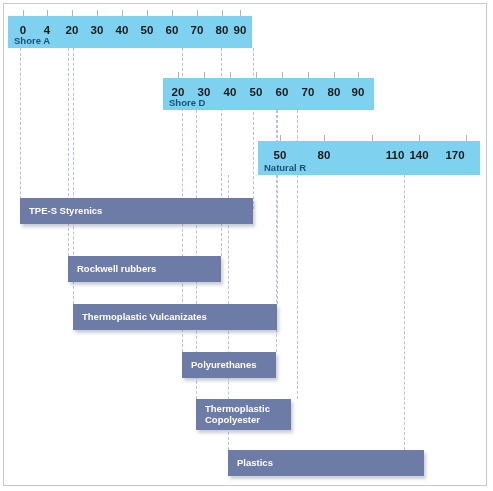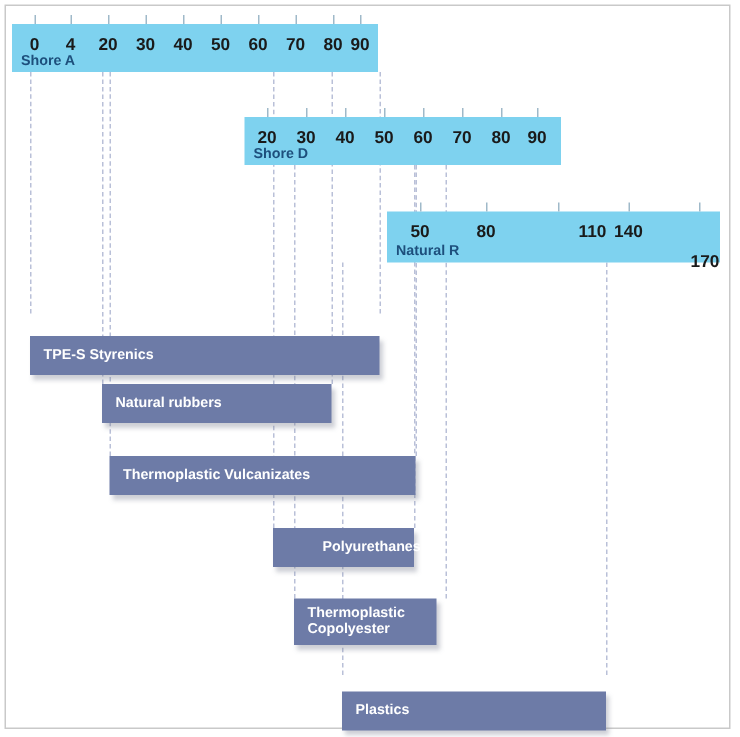--- a/index.html
+++ b/index.html
@@ -97,39 +97,39 @@
       <div class="scale" style="left: 258px; top: 141px; width: 222px; height: 34px;">
         <div class="tickmark" style="left: 22px;"></div>
         <div class="ticklbl" style="left: 22px;">50</div>
         <div class="tickmark" style="left: 66px;"></div>
         <div class="ticklbl" style="left: 66px;">80</div>
         <div class="tickmark" style="left: 114px;"></div>
         <div class="ticklbl" style="left: 114px; margin-left: 23px;">110</div>
         <div class="tickmark" style="left: 161px;"></div>
         <div class="ticklbl" style="left: 161px;">140</div>
         <div class="tickmark" style="left: 208px;"></div>
-        <div class="ticklbl" style="left: 212px; margin-top: 20px;">170</div>
+        <div class="ticklbl" style="left: 197px;">170</div>
         <div class="sname">Natural R</div>
       </div>
     </div>
   <div id="bars-layer">
-      <div class="matbar" style="left: 20px; top: 224px; width: 233px; height: 26px;">
+      <div class="matbar" style="left: 20px; top: 198px; width: 233px; height: 26px;">
         <div class="mlabel">TPE-S Styrenics</div>
       </div>
       <div class="matbar" style="left: 68px; top: 256px; width: 153px; height: 26px;">
-        <div class="mlabel">Natural rubbers</div>
+        <div class="mlabel">Rockwell rubbers</div>
       </div>
       <div class="matbar" style="left: 73px; top: 304px; width: 204px; height: 26px;">
         <div class="mlabel">Thermoplastic Vulcanizates</div>
       </div>
-      <div class="matbar" style="left: 182px; top: 352px; width: 94px; height: 26px; padding-left: 24px;">
+      <div class="matbar" style="left: 182px; top: 352px; width: 94px; height: 26px;">
         <div class="mlabel">Polyurethanes</div>
       </div>
       <div class="matbar" style="left: 196px; top: 399px; width: 95px; height: 31px;">
         <div class="mlabel">Thermoplastic
 Copolyester</div>
       </div>
-      <div class="matbar" style="left: 228px; top: 450px; width: 176px; height: 26px; margin-top: 11px;">
+      <div class="matbar" style="left: 228px; top: 450px; width: 196px; height: 26px;">
         <div class="mlabel">Plastics</div>
       </div>
     </div>
 
 </div>
 
 </body></html>

